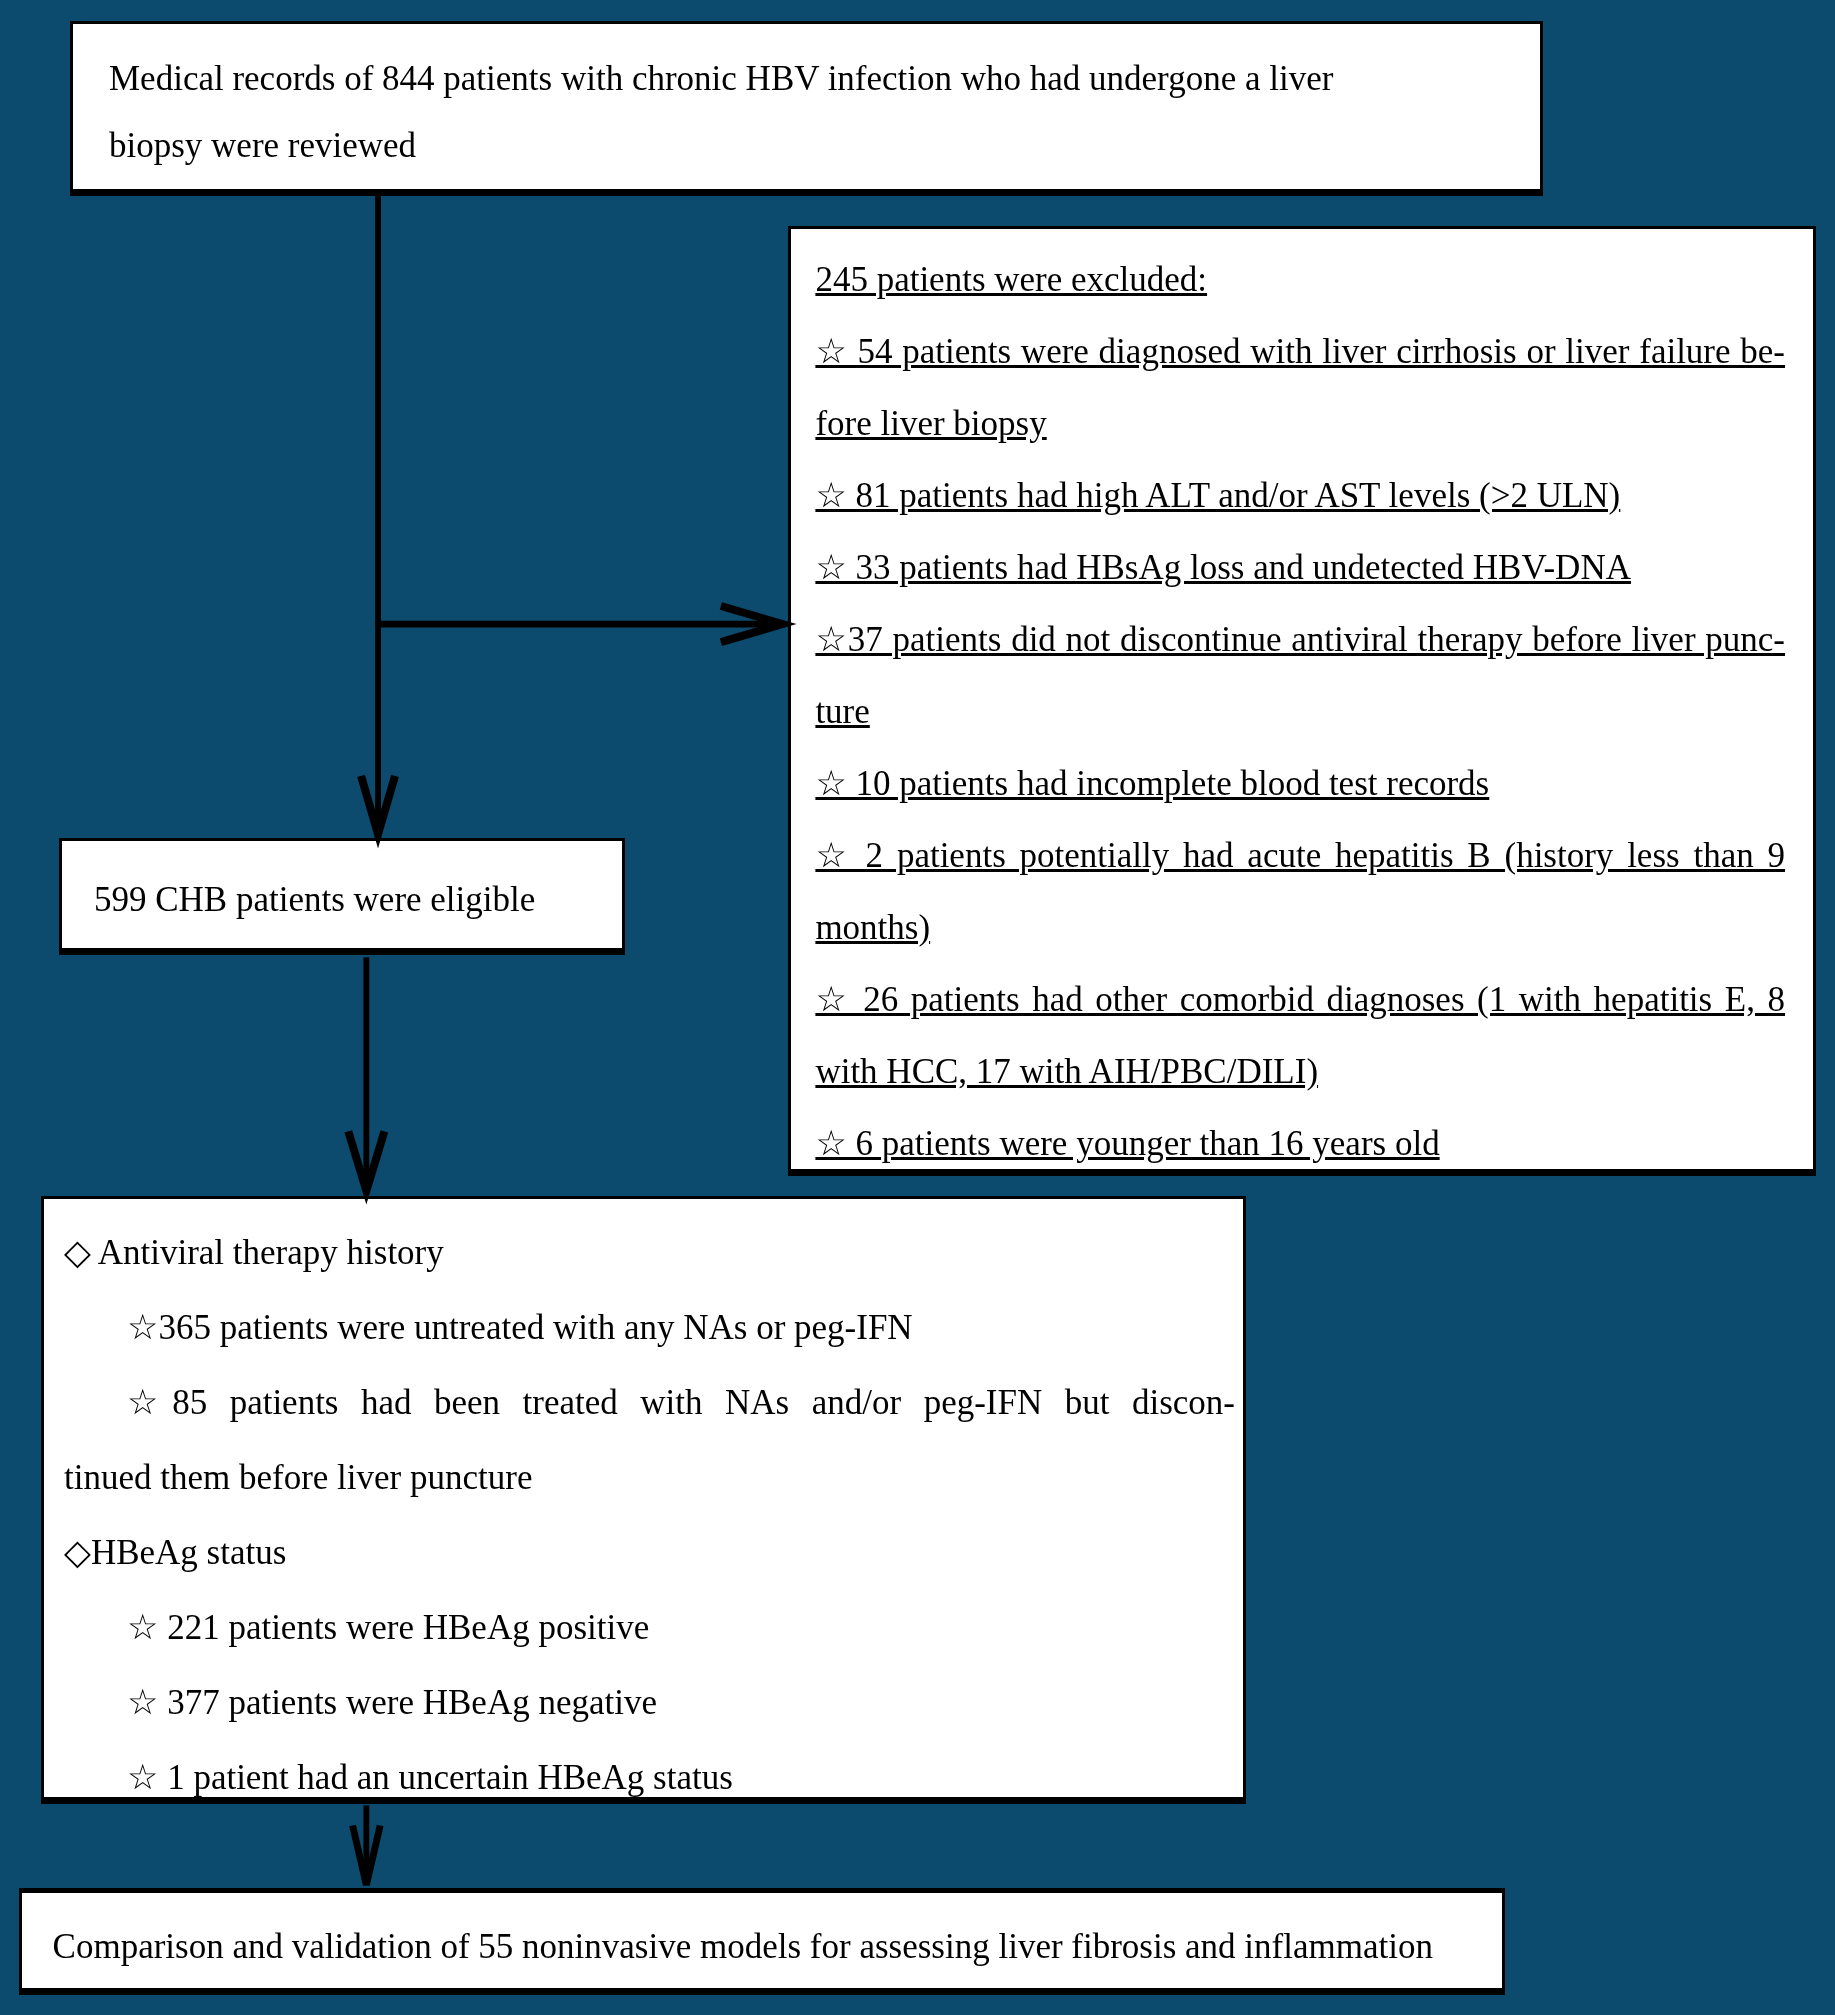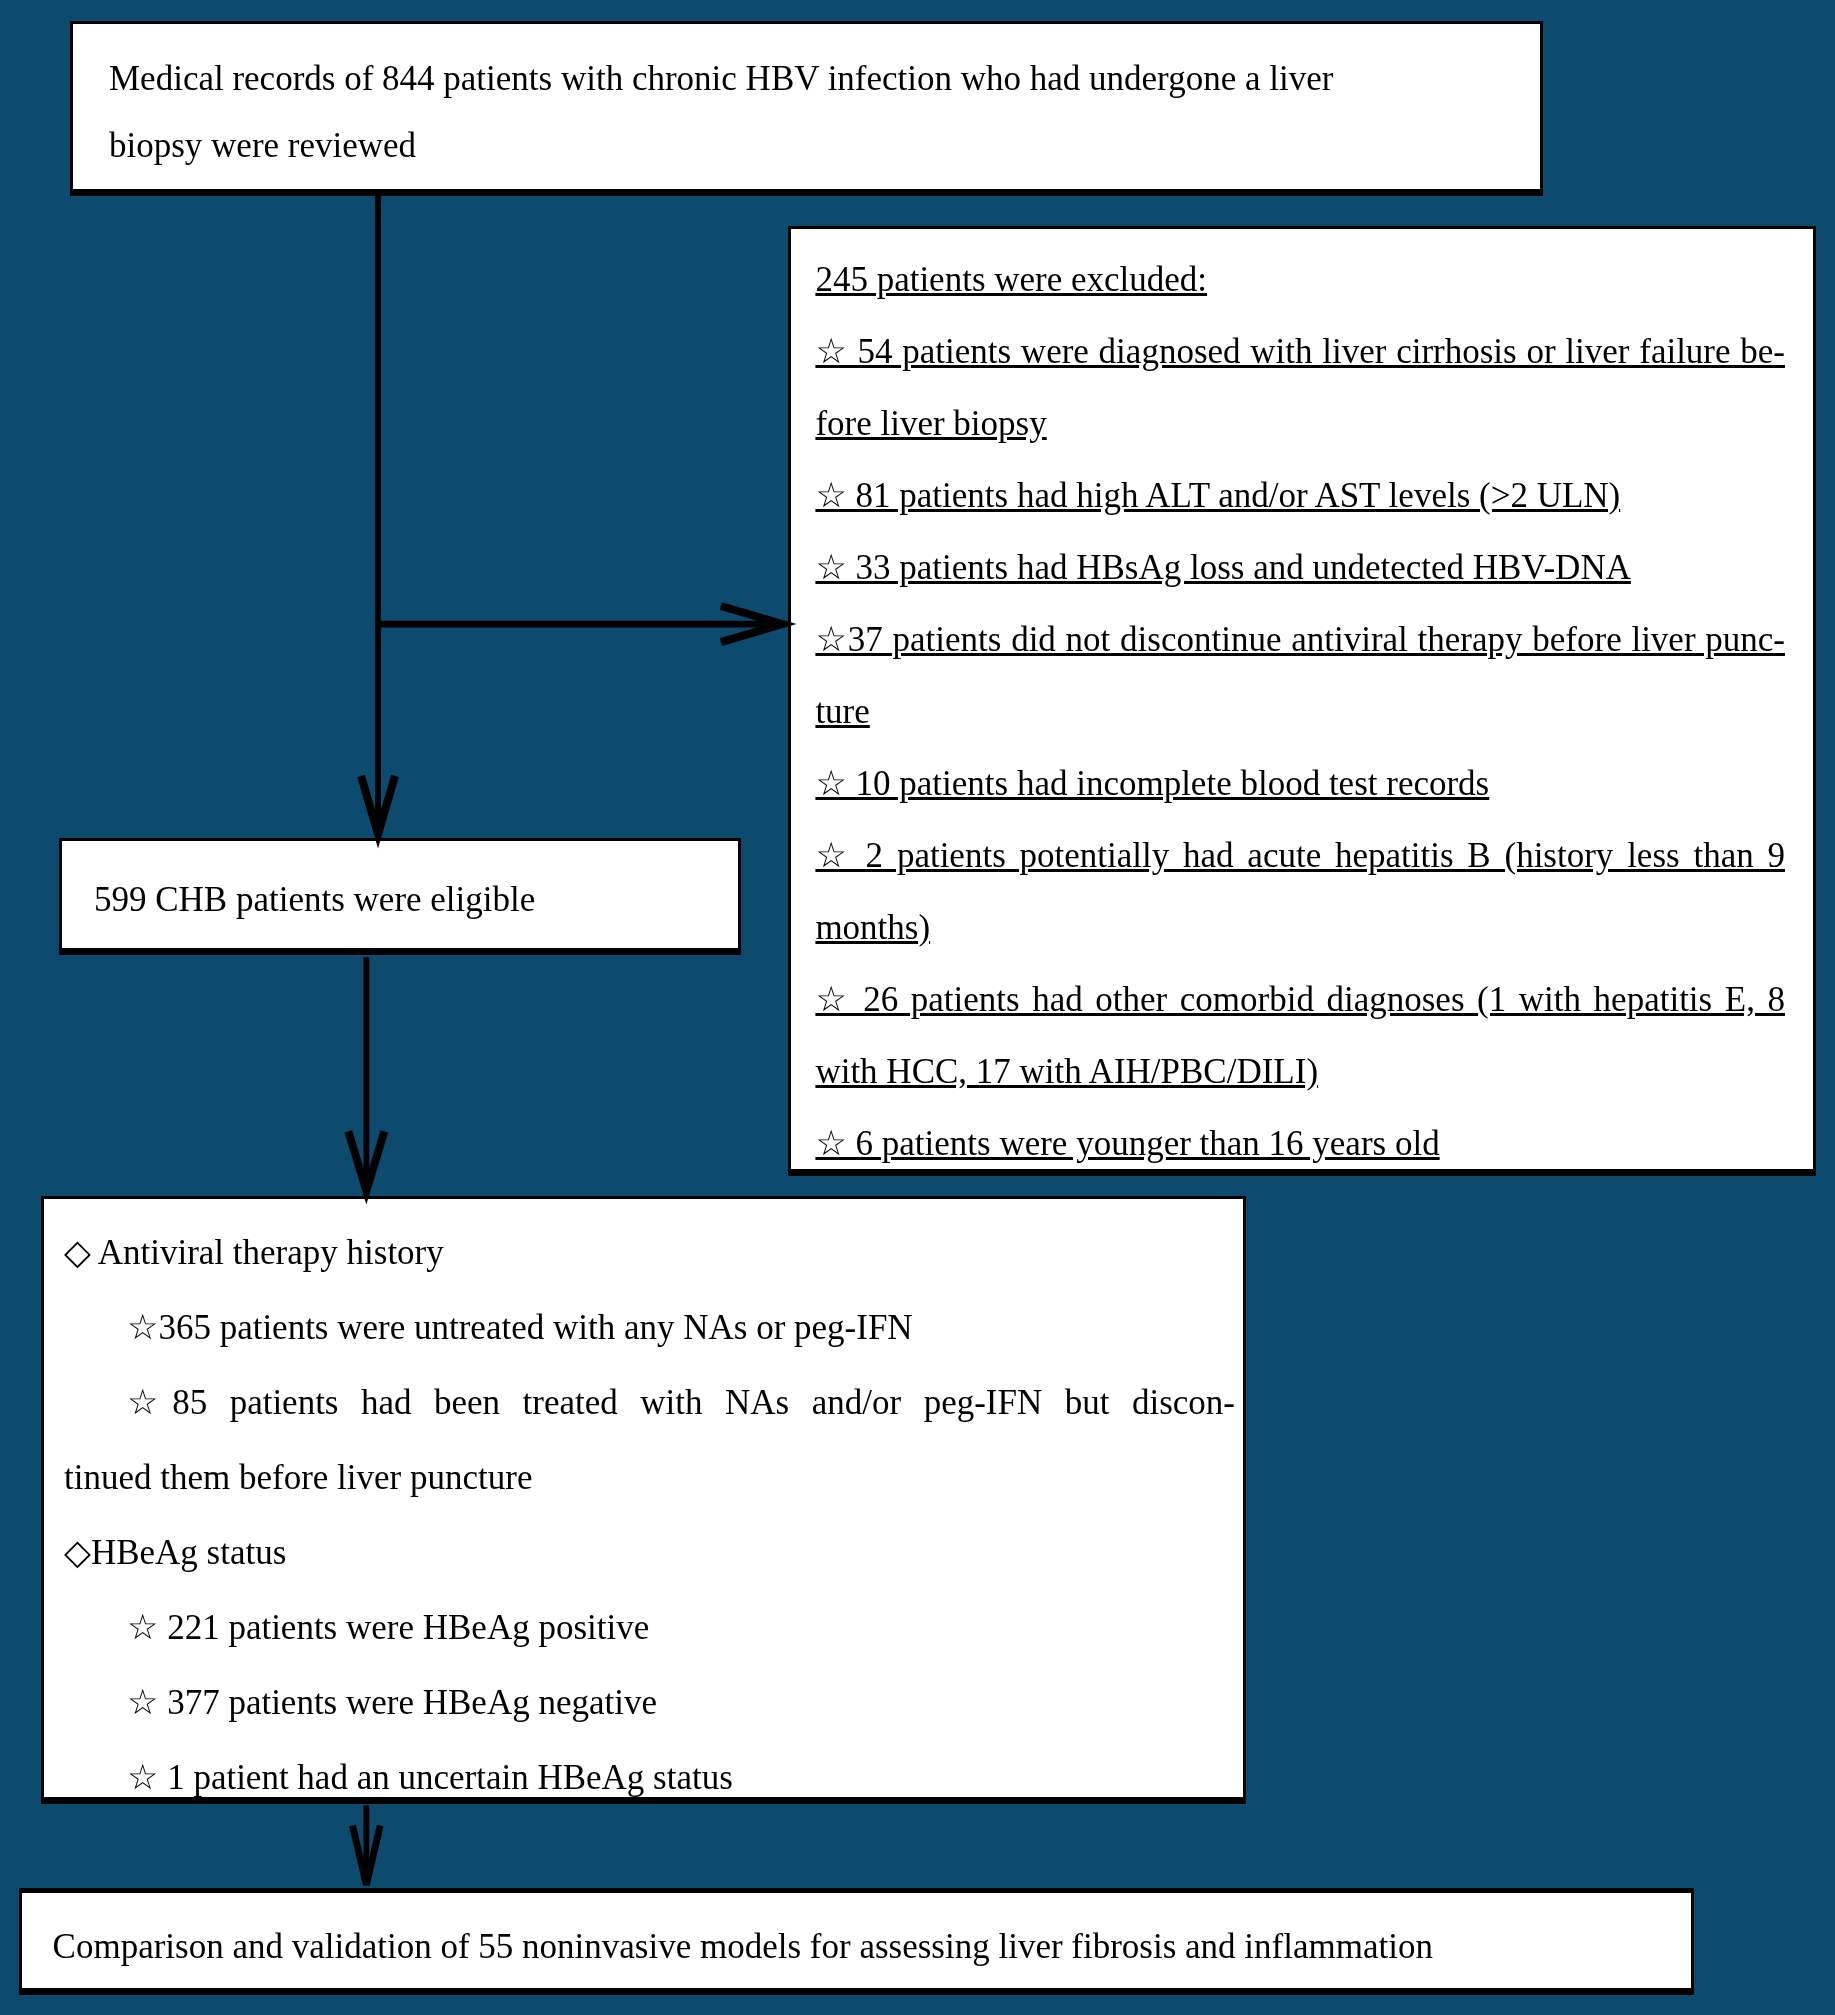--- a/index.html
+++ b/index.html
@@ -30,31 +30,31 @@
     left: 70px; top: 21px; width: 1473px; height: 175px;
     padding: 21px 21px 0 36px;
     font-size: 35px; line-height: 67px;
   }
   #box-excluded-patients {
     left: 788px; top: 226px; width: 1028px; height: 950px;
     padding: 15px 28px 0 24.4px;
     font-size: 35px; line-height: 72px; text-decoration: underline;
   }
   #box-eligible-patients {
-    left: 59px; top: 838px; width: 682px; height: 117px;
+    left: 59px; top: 838px; width: 566px; height: 117px;
     padding: 0 10.6px 0 32px;
     font-size: 35px; line-height: 117px;
   }
   #box-patient-characteristics {
     left: 41px; top: 1196px; width: 1205px; height: 608px;
     padding: 16px 8px 0 20px;
     font-size: 35px; line-height: 75px;
   }
   #box-final-analysis {
-    left: 18.6px; top: 1888px; width: 1675px; height: 107px;
+    left: 18.6px; top: 1888px; width: 1486px; height: 107px;
     padding: 0 10px 0 31px;
     font-size: 35px; line-height: 107px;
   }
 
   .ln { white-space: nowrap; }
   .ln.just {
     white-space: normal;
     text-align: justify;
     text-align-last: justify;
   }

